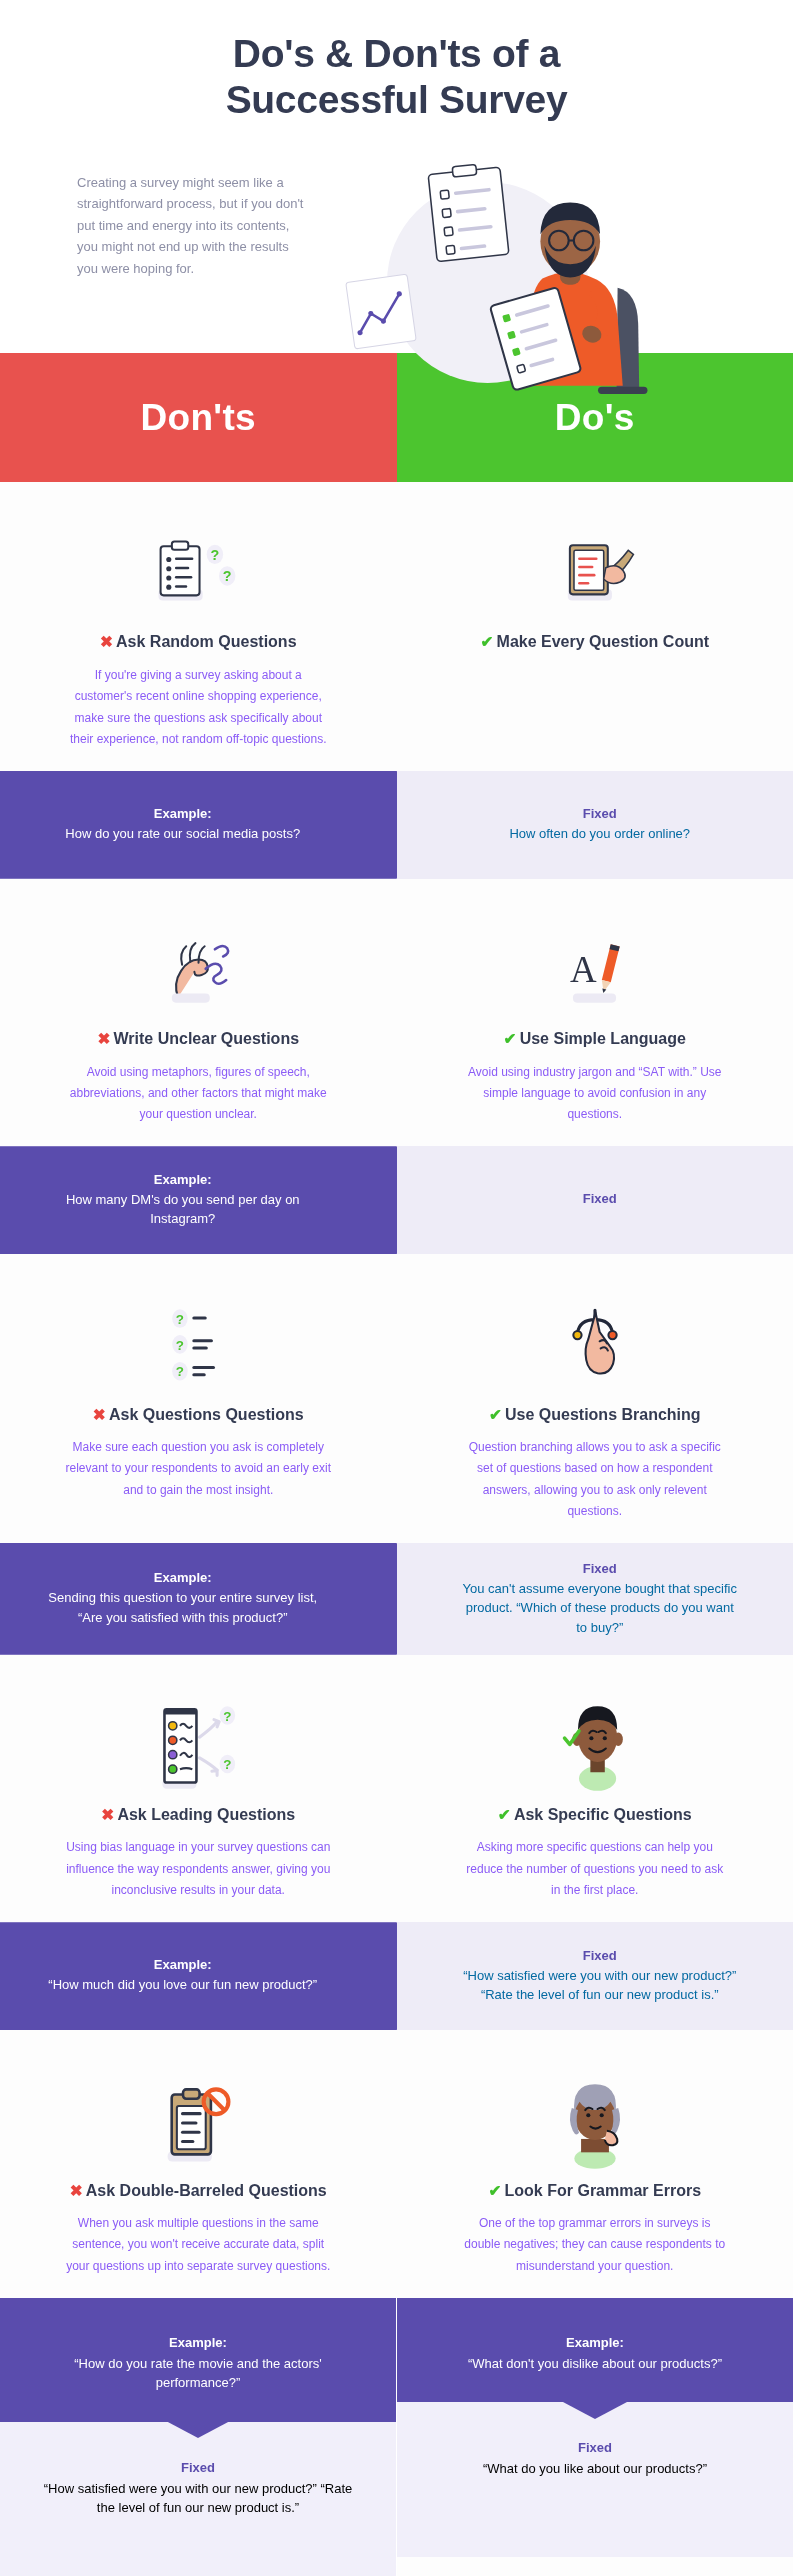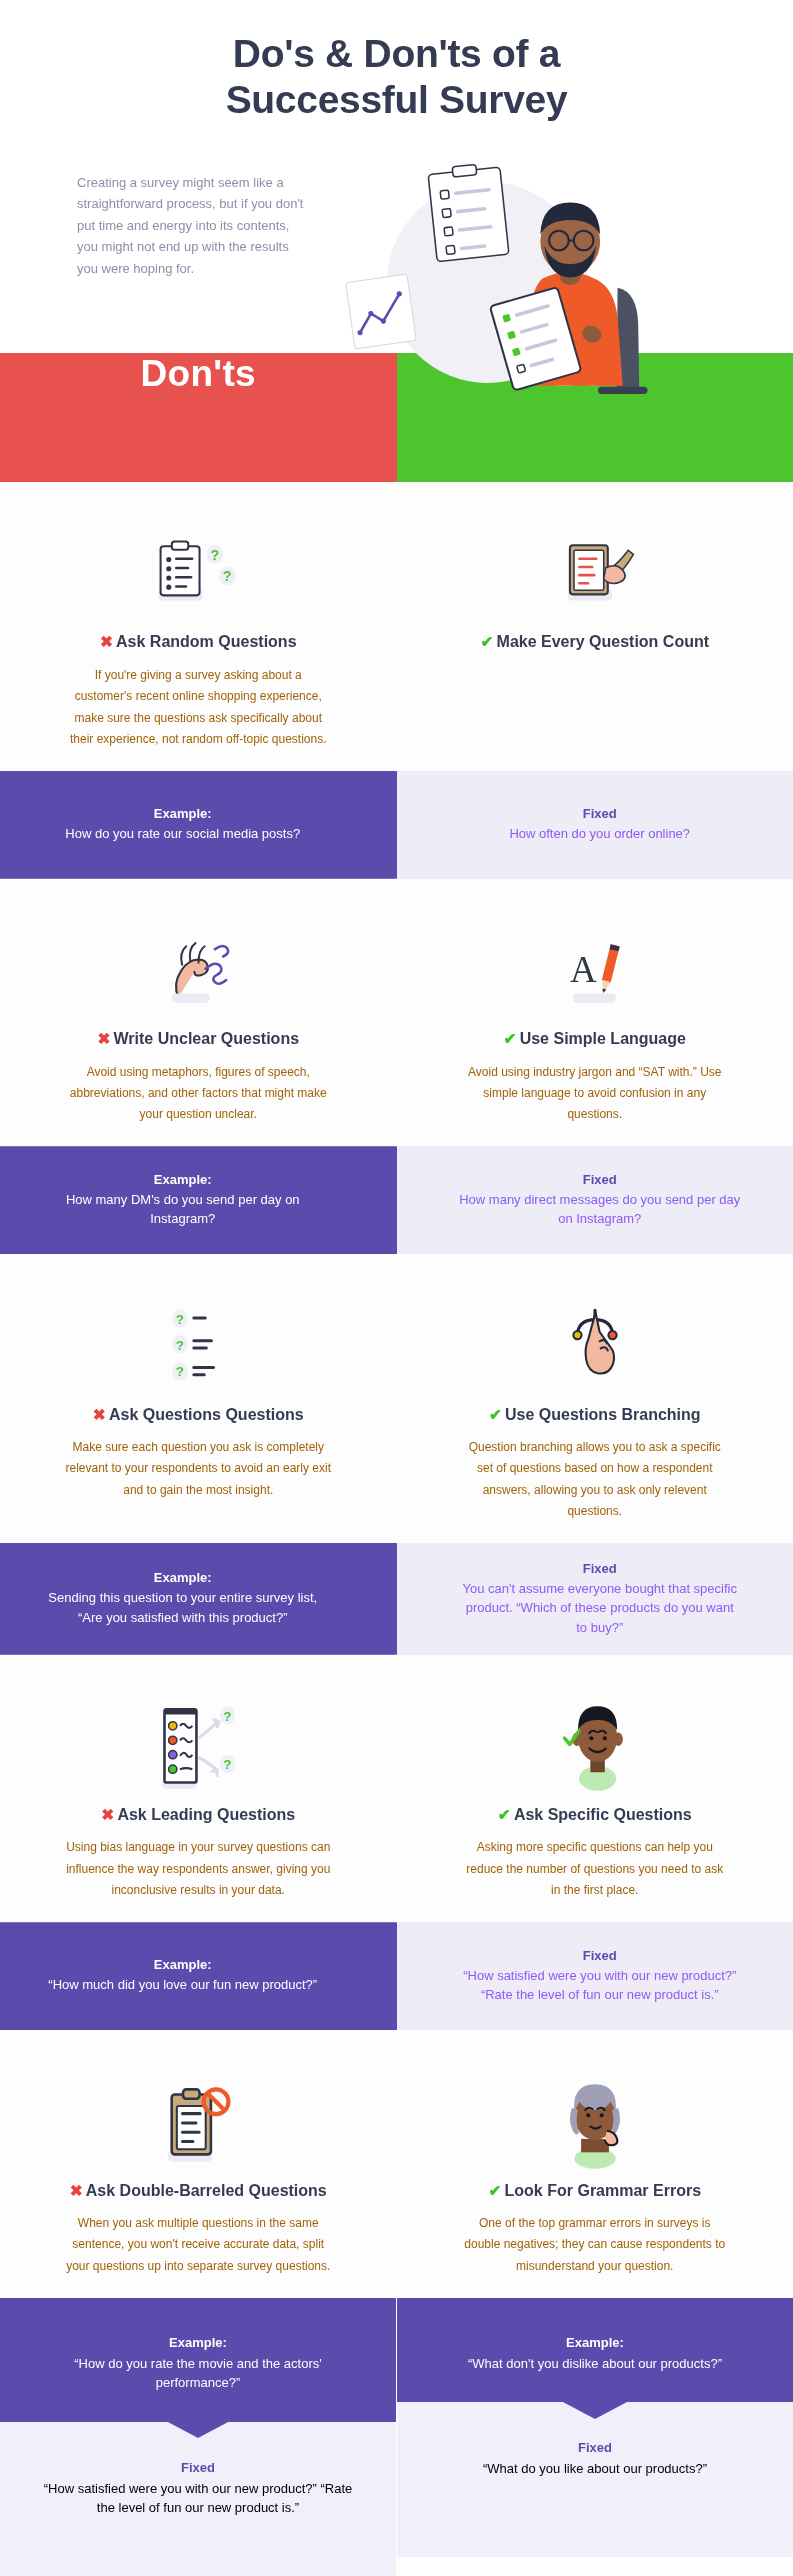--- a/index.html
+++ b/index.html
@@ -58,20 +58,21 @@
     border-radius: 50%;
     background: #f1f0f7;
   }
   .art-svg { position: absolute; left: 0; top: 0; }
 
   
   .banner { display: flex; width: 100%; height: 129px; }
   .banner-half {
     width: 50%;
     display: flex;
+    align-items: center;
     justify-content: center;
   }
   .banner-dont { background: #e8524e; }
   .banner-do   { background: #4cc52f; }
   .banner-label {
     color: #ffffff;
     font-size: 37px;
     font-weight: 700;
     font-stretch: condensed;
     letter-spacing: 0.3px;
@@ -109,21 +110,21 @@
     justify-content: center;
     gap: 3.1px;
     white-space: nowrap;
   }
   .mark { font-size: 15.5px; font-weight: 700; line-height: 1; }
   .mark-x { color: #e8443e; }
   .mark-v { color: #3fc02b; }
   .tip-desc {
     font-size: 12px;
     line-height: 1.78;
-    color: #a16207;
+    color: #8b5cf6;
     font-stretch: condensed;
     max-width: 268px;
   }
 
   
   .band {
     display: flex;
     width: 100%;
     position: relative;
     background: #eeecf7;
@@ -156,21 +157,21 @@
     margin-bottom: 3.1px;
   }
   .band-left .band-title { color: #ffffff; }
   .band-right .band-title { color: #5a4cad; }
   .band-text {
     font-size: 13px;
     line-height: 1.5;
     font-stretch: condensed;
   }
   .band-left .band-text { color: #ffffff; }
-  .band-right .band-text { color: #8b5cf6; }
+  .band-right .band-text { color: #0369a1; }
 
   
   .dual { display: flex; width: 100%; }
   .dual-col { width: 50%; position: relative; }
   .dual-divider { width: 1px; background: #ffffff; }
   .dual-top {
     background: #5a4cad;
     padding: 37px 46px 29px 46px;
     text-align: center;
     position: relative;
@@ -385,21 +386,20 @@
     </div>
   </section>
 
   <section class="band">
     <div class="band-left">
       <div class="band-title">Example:</div>
       <div class="band-text">How many DM's do you send per day on Instagram?</div>
     </div>
     <div class="band-right">
       <div class="band-title">Fixed</div>
-      <div class="band-text">How many direct messages do you send per day on Instagram?</div>
     </div>
   </section>
 
   <section class="tip-row">
     <div class="tip-col">
       <div class="tip-icon">
         <svg width="98" height="88" viewBox="0 0 190 170">
           <g>
             <ellipse cx="60" cy="26" rx="15" ry="18" fill="#f0eef8"></ellipse>
             <text x="60" y="36" font-size="26" font-weight="700" fill="#4cc52f" text-anchor="middle" font-family="Liberation Sans, sans-serif">?</text>

